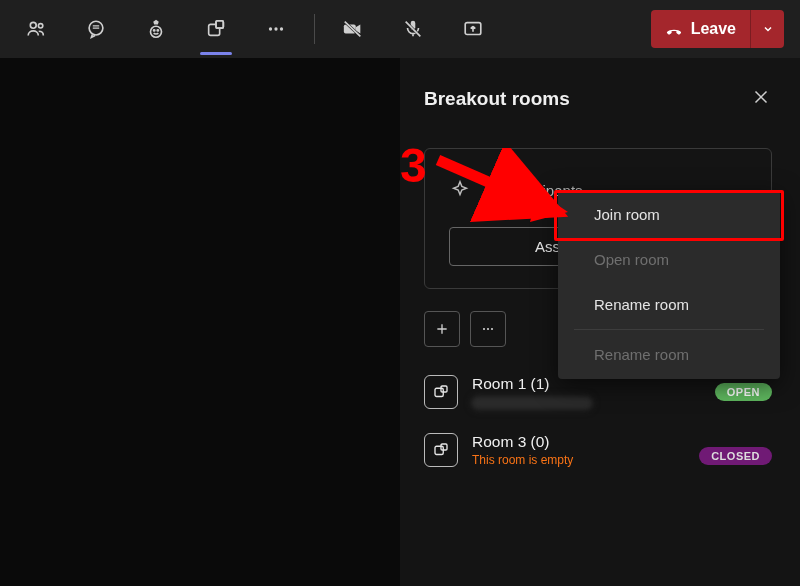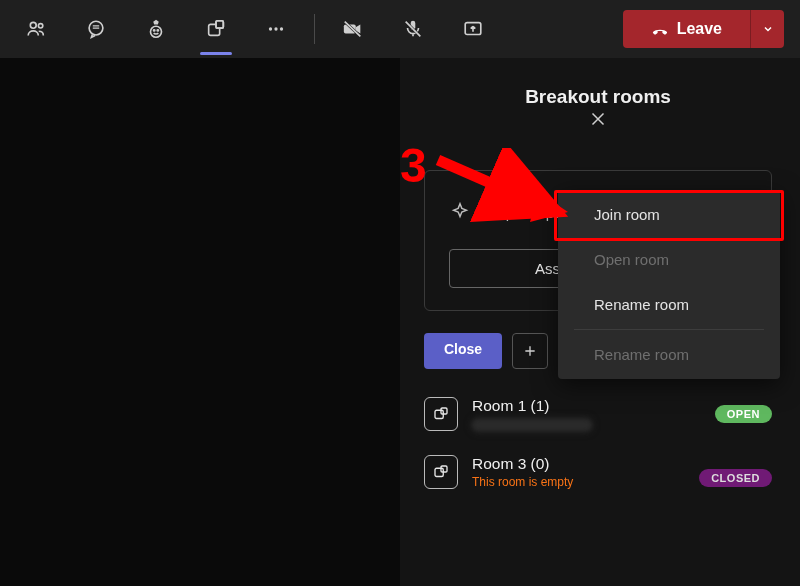--- a/index.html
+++ b/index.html
@@ -33,32 +33,32 @@
     content:""; position:absolute; left:4px; right:4px; bottom:-6px;
     height:3px; background:#7b83eb; border-radius:2px;
   }
   .tb-divider { width:1px; height:30px; background:#4a4a4a; margin: 0 18px; }
   .leave-btn {
     display:flex; align-items:center;
     background:#a4262c; color:#fff;
     border-radius:4px; overflow:hidden;
     height:38px;
   }
-  .leave-main { display:flex; align-items:center; gap:8px; padding:0 28px; font-weight:600; }
+  .leave-main { display:flex; align-items:center; gap:8px; padding:0 14px; font-weight:600; }
   .leave-caret { width:34px; display:flex; align-items:center; justify-content:center; border-left:1px solid rgba(0,0,0,0.25); height:100%; }
 
   
   .panel {
     position:absolute; top:58px; right:0; bottom:0;
     width: 400px;
     background:#141414;
     padding: 28px 28px 0 24px;
     overflow:hidden;
   }
-  .panel-header { display:flex; align-items:center; justify-content:space-between; margin-bottom:36px;flex-direction:column;}
+  .panel-header { display:flex; align-items:center; justify-content:space-between; margin-bottom:36px;}
   .panel-title { font-size:19px; font-weight:700; color:#f0f0f0;}
   .close-x { width:22px; height:22px; color:#cfcfcf;}
 
   .partic-box {
     border:1px solid #3a3a3a; border-radius:6px;
     padding: 30px 24px 22px;
     margin-bottom: 22px;
   }
   .partic-row { display:flex; align-items:center; gap:14px; color:#bdbdbd; font-size:15px; margin-bottom:26px;}
   .assign-btn {
@@ -243,21 +243,20 @@
     <div class="partic-row">
       <svg width="22" height="22" viewBox="0 0 24 24" fill="none" stroke="#bdbdbd" stroke-width="1.6">
         <path d="M12 3l2 5 5 2-5 2-2 5-2-5-5-2 5-2z"></path>
       </svg>
       <span>All participants</span>
     </div>
     <div class="assign-btn">Assign participants</div>
   </div>
 
   <div class="actions-row">
-    <div class="close-pill">Close</div>
     <div class="icon-sq">
       <svg width="16" height="16" viewBox="0 0 24 24" stroke="currentColor" stroke-width="2">
           <path d="M12 5v14M5 12h14"></path>
         </svg>
     </div>
     <div class="icon-sq">
       <svg width="16" height="16" viewBox="0 0 24 24" fill="currentColor">
         <circle cx="6" cy="12" r="1.6"></circle>
           <circle cx="12" cy="12" r="1.6"></circle>
           <circle cx="18" cy="12" r="1.6"></circle>

